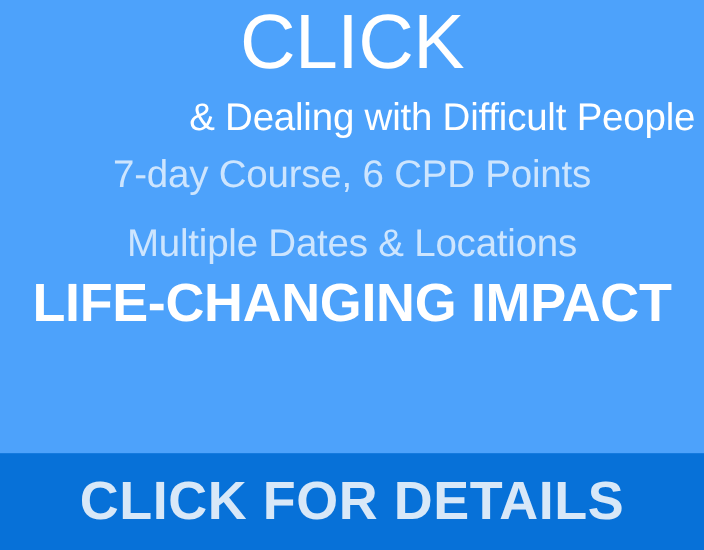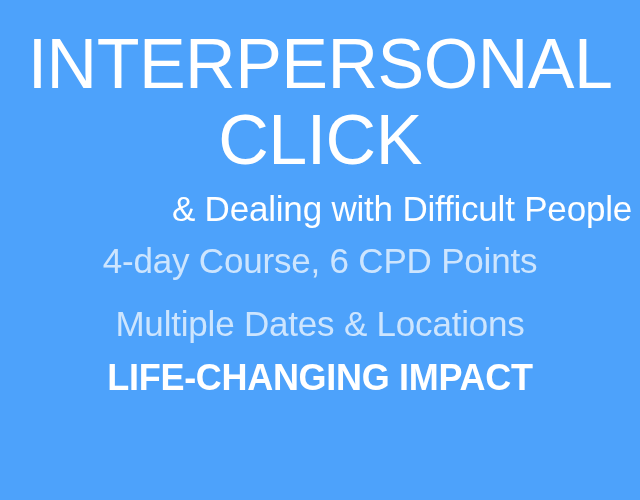--- a/index.html
+++ b/index.html
@@ -74,21 +74,21 @@
     font-weight: 300;
     letter-spacing: -0.2px;
   }
   .detail-line.first { margin-top: 10px; }
   .detail-line.second { margin-top: 21px; }
 
   .impact {
     width: 100%;
     text-align: center;
     color: #ffffff;
-    font-size: 36px;
+    font-size: 49px;
     line-height: 42px;
     font-weight: 700;
     letter-spacing: -0.3px;
     margin-top: 12px;
   }
 
   
   .cta-bar {
     position: absolute;
     left: 0;
@@ -111,28 +111,30 @@
     white-space: nowrap;
   }
 </style>
 </head>
 <body>
 
 <div id="ad-banner">
 
   <div class="content">
 
-    <div class="headline headline-line1">INTERPERSONAL</div>
 
     <div class="headline headline-line2">CLICK</div>
 
     <div class="subhead">&amp; Dealing with Difficult People</div>
 
-    <div class="detail-line first">4-day Course, 6 CPD Points</div>
+    <div class="detail-line first">7-day Course, 6 CPD Points</div>
 
     <div class="detail-line second">Multiple Dates &amp; Locations</div>
 
     <div class="impact">LIFE-CHANGING IMPACT</div>
 
   </div>
 
+  <div class="cta-bar">
+    <span class="cta-label">CLICK FOR DETAILS</span>
+  </div>
 
 </div>
 
 </body></html>

